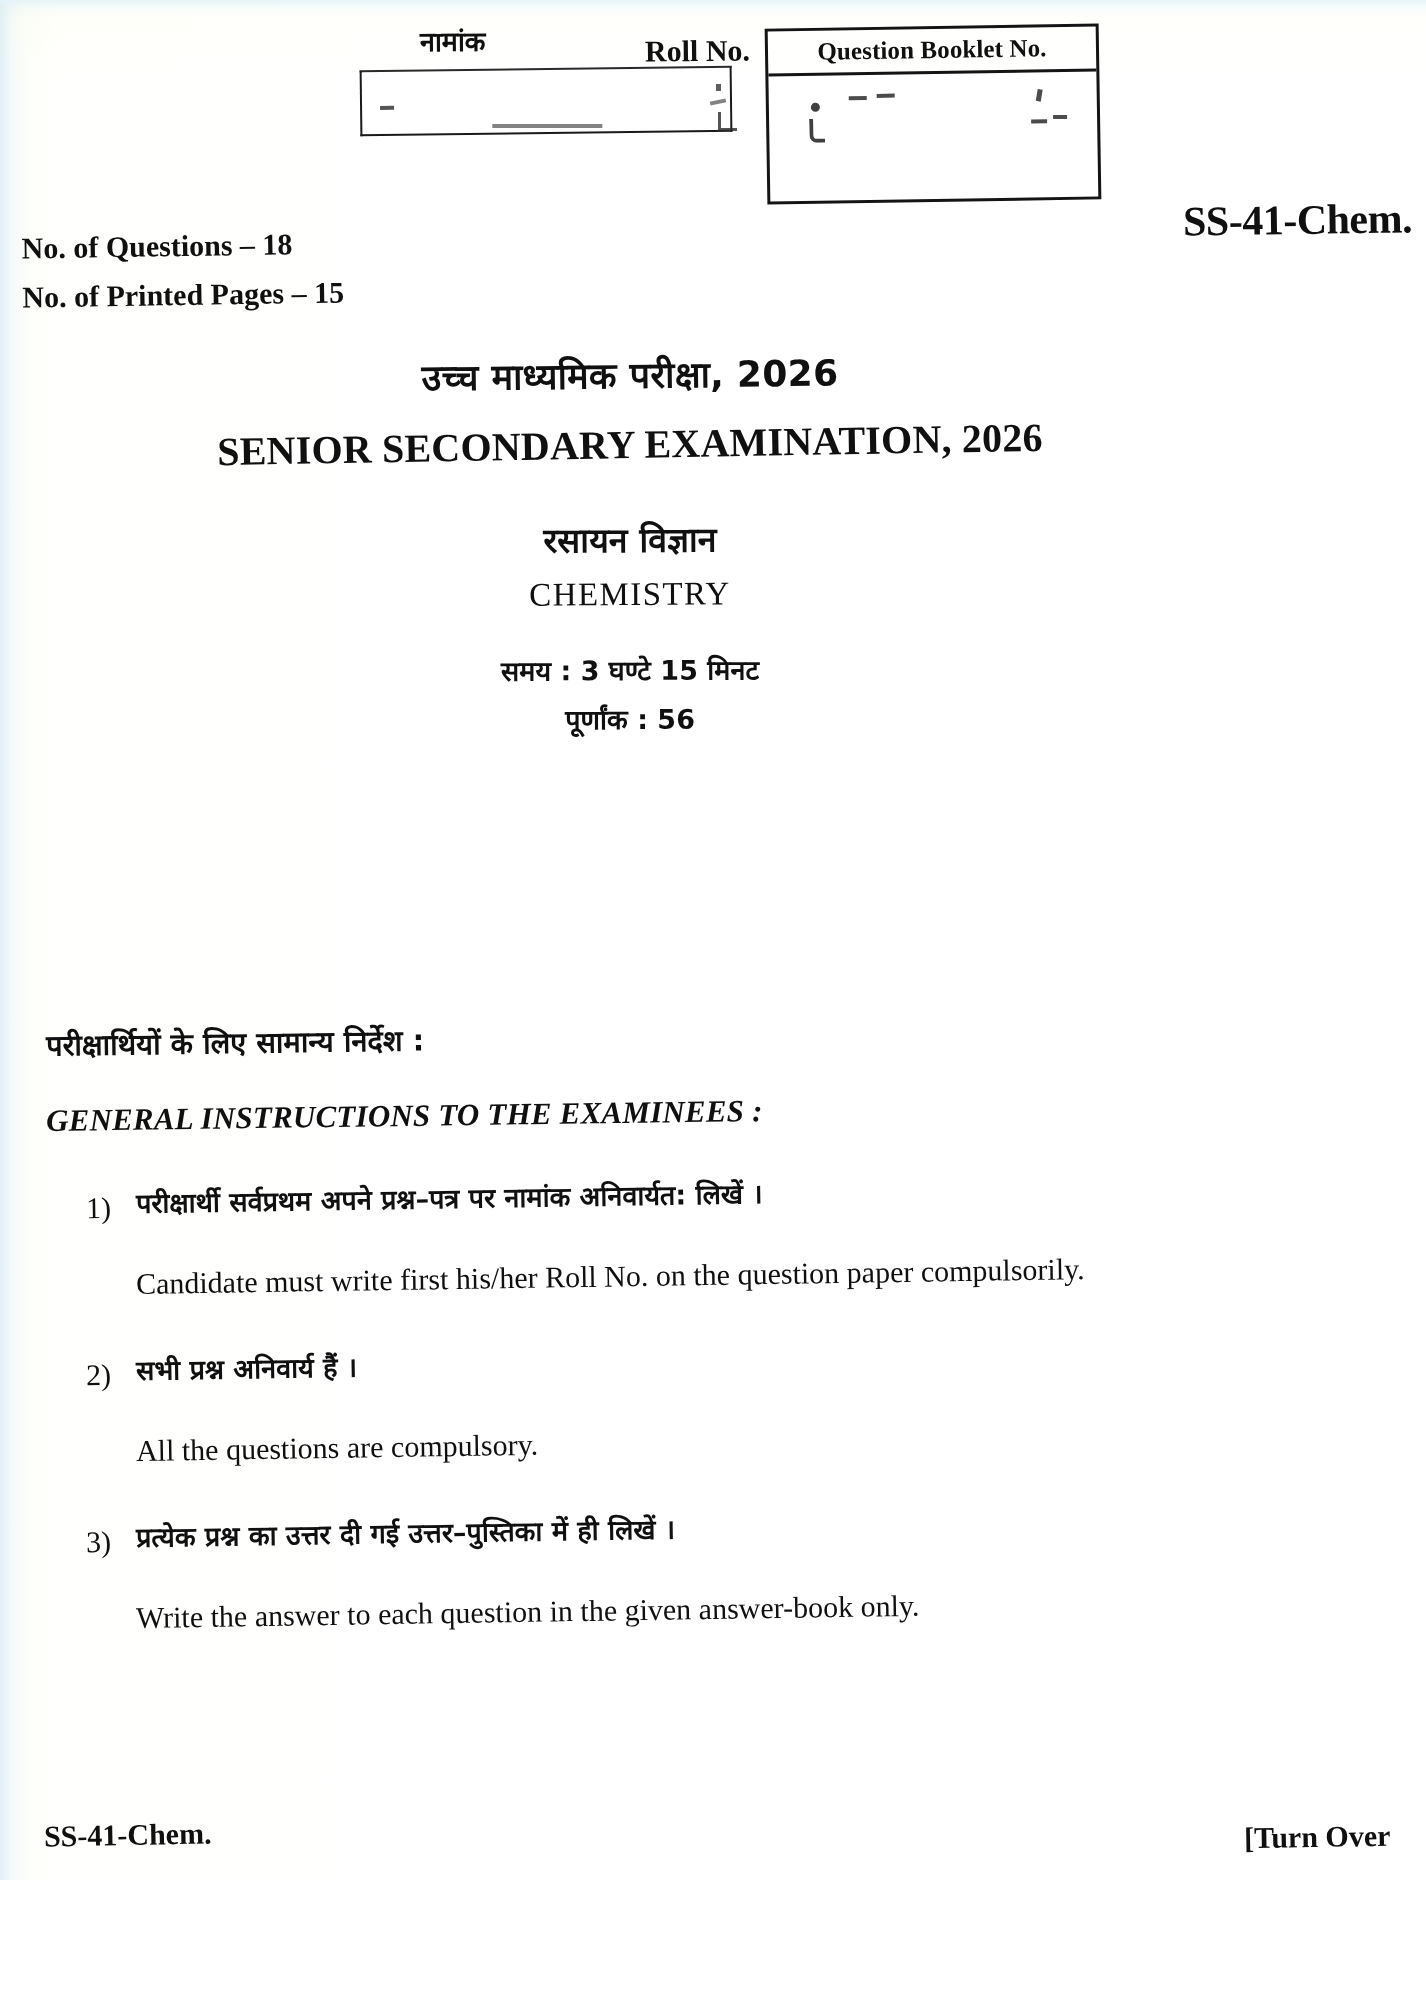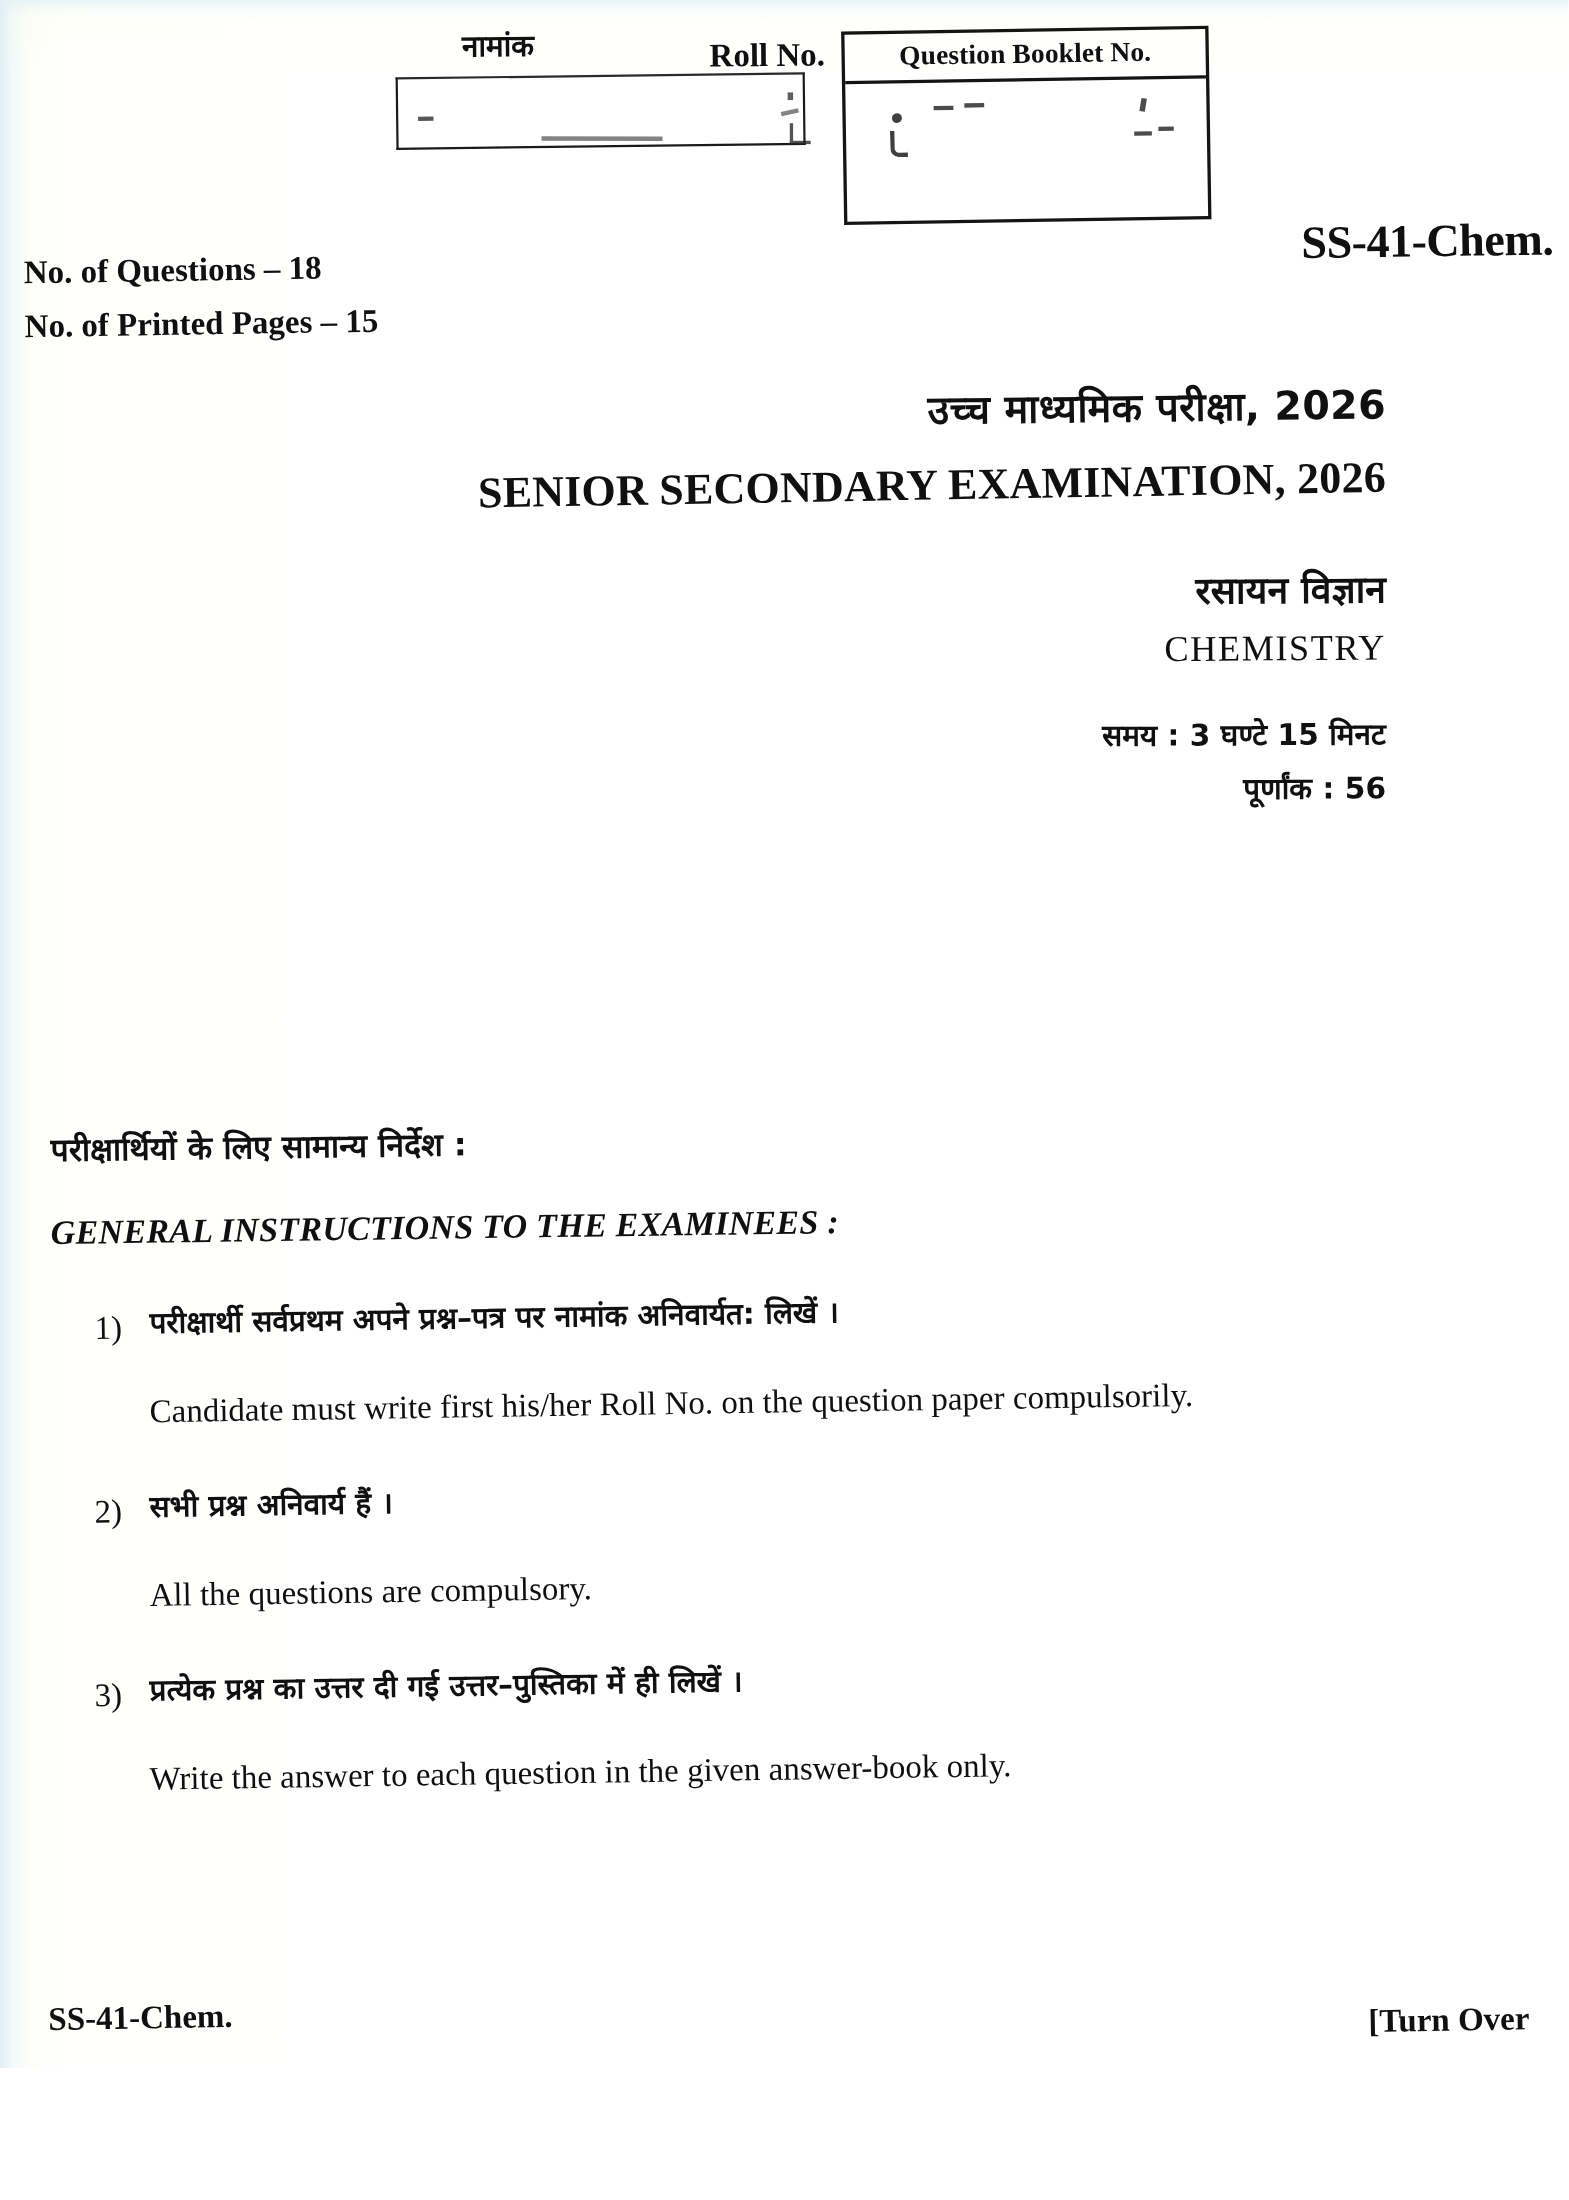--- a/index.html
+++ b/index.html
@@ -124,21 +124,21 @@
     transform: rotate(-0.9deg);
   }
   .counts div {
     font-size: 30px;
     font-weight: 700;
     line-height: 1.62;
     white-space: nowrap;
   }
 
   
-  .title-block { left: 0; top: 350px; width: 1260px; text-align: right; }
+  .title-block { left: 0; top: 350px; width: 1260px; text-align: center; }
   .title-hi {
     font-family: "DejaVu Sans", sans-serif;
     font-size: 36px;
     font-weight: 700;
     transform: rotate(-0.7deg);
     letter-spacing: 0.3px;
   }
   .title-en {
     margin-top: 22px;
     font-size: 40px;

